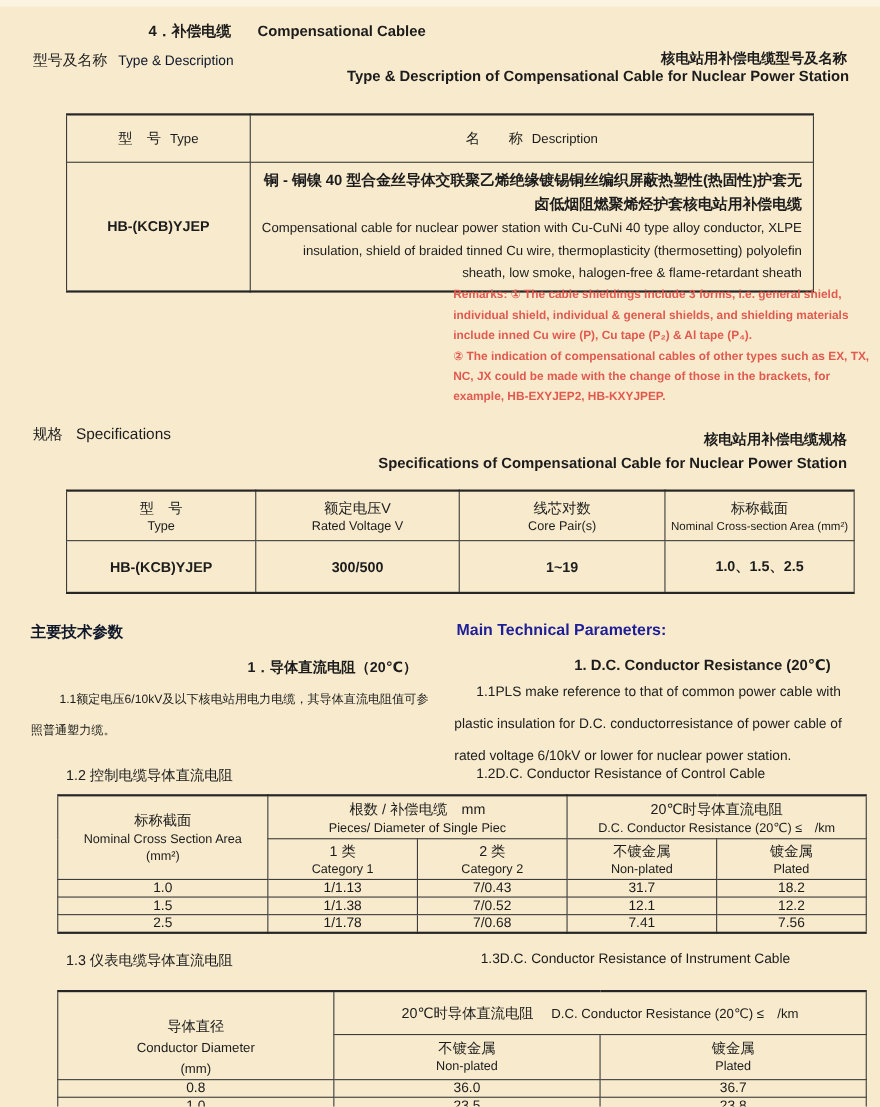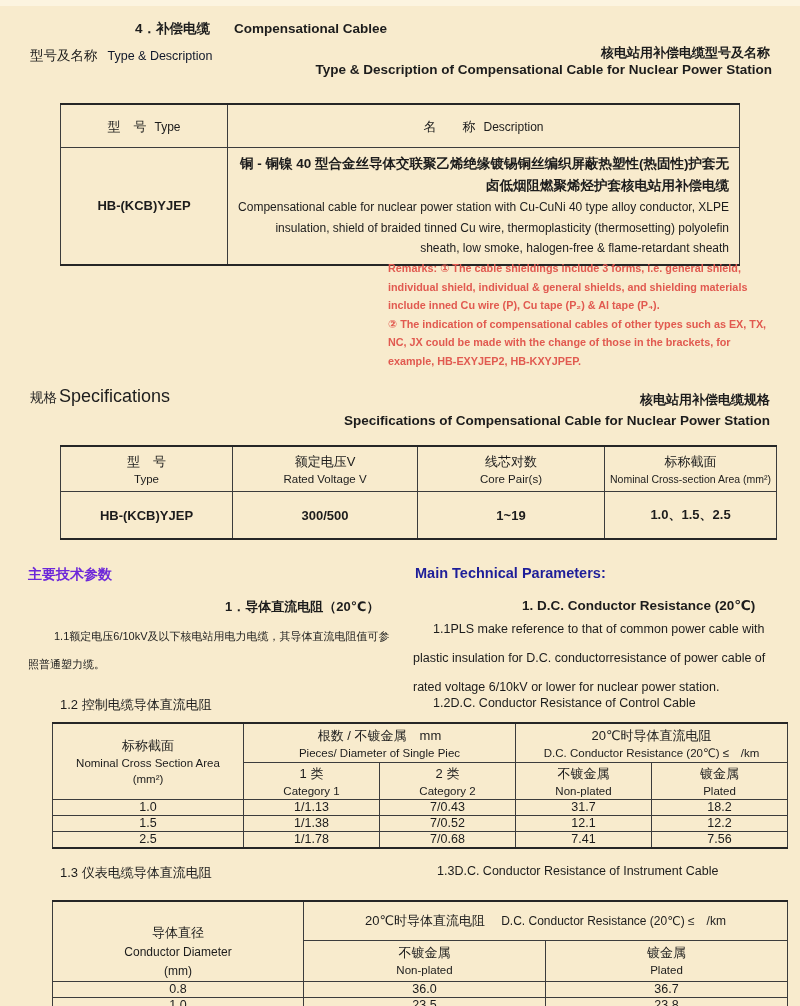--- a/index.html
+++ b/index.html
@@ -38,37 +38,37 @@
   #table1 tr.hd td{height:42px;}
   #table1 tr.bd td{height:104px;}
   #table1 .type-val{font-size:13px;font-weight:bold;}
   .desc-cell{text-align:right;padding:5px 10px 5px 9px;}
   .desc-zh{display:block;font-size:13.5px;line-height:22px;font-weight:bold;}
   .desc-en{display:block;font-size:12px;line-height:20.5px;}
 
   
   .notes-zh{left:28px;top:259px;width:372px;color:#c6492f;font-size:11.5px;line-height:18px;font-weight:bold;}
   .notes-zh p,.notes-en p{margin:0;}
-  .notes-en{left:388px;top:259px;width:382px;color:#e15a50;font-size:10.8px;line-height:18.5px;font-weight:bold;}
+  .notes-en{left:412px;top:259px;width:382px;color:#e15a50;font-size:10.8px;line-height:18.5px;font-weight:bold;}
 
   
   .spec-label{left:30px;top:386px;white-space:nowrap;}
   .spec-label .zh{font-size:13.5px;}
-  .spec-label .en{font-size:18px;margin-left:2px;}
+  .spec-label .en{font-size:14px;margin-left:12px;}
   .spec-sub-zh{right:30px;top:391px;font-size:13px;font-weight:bold;}
   .spec-sub-en{right:30px;top:413px;font-size:13.5px;font-weight:bold;}
 
   
   #table2{position:absolute;top:445px;left:60px;width:680px;}
   #table2 tr.hd td{height:44px;}
   #table2 tr.bd td{height:46px;font-size:13px;font-weight:bold;}
   #table2 .he4{font-size:10.5px;white-space:nowrap;}
 
   
-  .tech-zh{left:28px;top:566px;font-size:14px;font-weight:bold;color:#6d28d9;}
+  .tech-zh{left:28px;top:566px;font-size:14px;font-weight:bold;color:#0f172a;}
   .tech-en{left:415px;top:565px;font-size:14.5px;font-weight:bold;color:#1e1e99;}
   .s1-zh{left:225px;top:598px;font-size:13px;font-weight:bold;}
   .s1-en{left:522px;top:597px;font-size:13.5px;font-weight:bold;}
   .p11-zh{left:28px;top:622px;width:370px;font-size:11px;line-height:28px;text-indent:26px;}
   .p11-en{left:413px;top:615px;width:378px;font-size:12.5px;line-height:29px;text-indent:20px;}
   .s12-zh{left:60px;top:696px;font-size:13px;}
   .s12-en{left:433px;top:696px;font-size:12.5px;}
   .s13-zh{left:60px;top:864px;font-size:13px;}
   .s13-en{left:437px;top:864px;font-size:12.5px;}
 
@@ -183,21 +183,21 @@
 
   <table id="table3" class="doc">
     <tbody>
         <tr class="h1">
       <td class="cc1" rowspan="2">
         <span class="col1-l1">标称截面</span>
         <span class="col1-l2">Nominal Cross Section Area</span>
         <span class="col1-l2">(mm²)</span>
       </td>
       <td colspan="2">
-        <span class="hz">根数 / 不镀金属　mm</span>
+        <span class="hz">根数 / 补偿电缆　mm</span>
         <span class="he trunc">Pieces/  Diameter of Single Piec</span>
       </td>
       <td colspan="2">
         <span class="hz">20℃时导体直流电阻</span>
         <span class="he">D.C. Conductor Resistance (20℃) ≤　/km</span>
       </td>
     </tr>
     <tr class="h2">
       <td class="cc2">
         <span class="hz">1 类</span>

